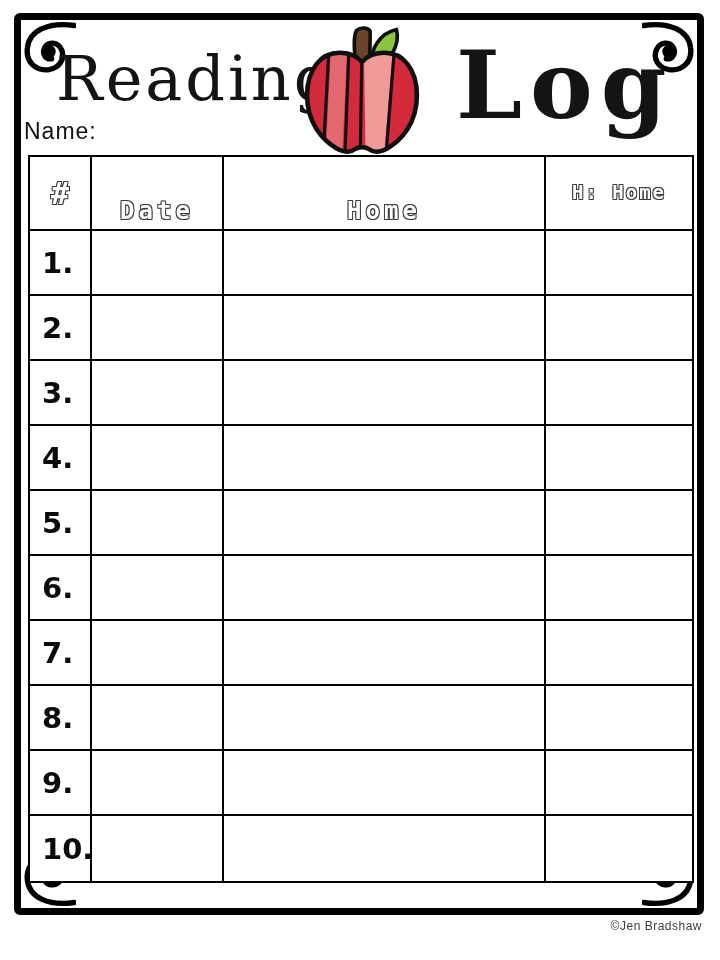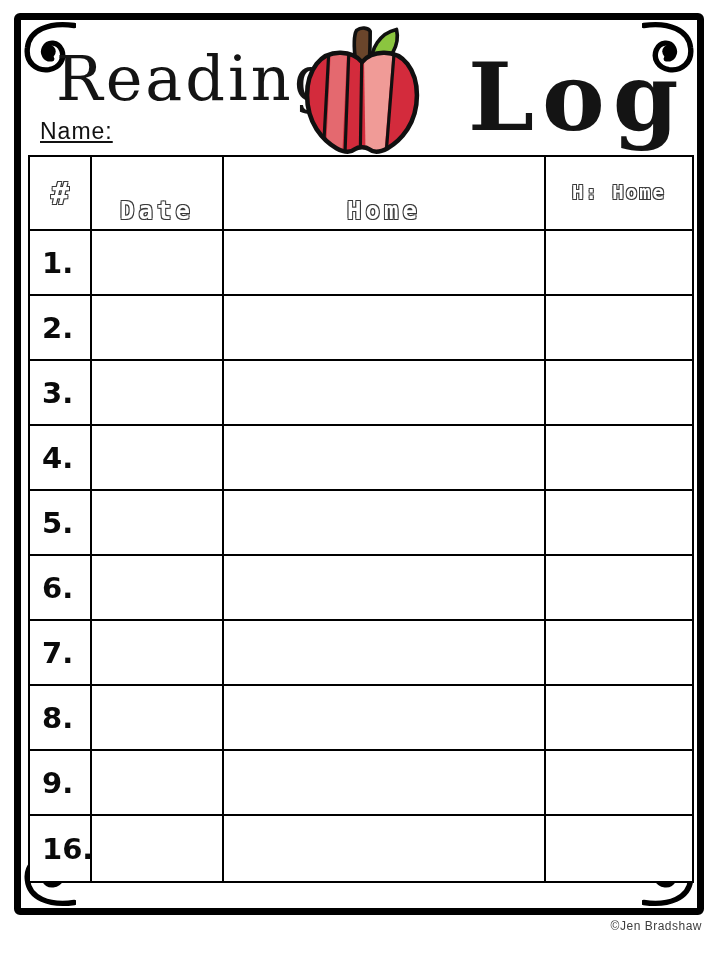--- a/index.html
+++ b/index.html
@@ -12,27 +12,27 @@
   .swirl{position:absolute;width:54px;height:54px;}
   .swirl.tl{left:1px;top:1px;}
   .swirl.tr{right:1px;top:1px;transform:scaleX(-1);}
   .swirl.bl{left:1px;bottom:1px;transform:scaleY(-1);}
   .swirl.br{right:1px;bottom:1px;transform:scale(-1,-1);}
 
   
   .title-reading{position:absolute;left:56px;top:42px;margin:0;
       font-family:"DejaVu Serif",serif;font-weight:400;font-size:62px;
       letter-spacing:3px;color:#141414;}
-  .title-log{position:absolute;left:452px;top:26px;margin:16px;
+  .title-log{position:absolute;left:452px;top:26px;margin:4px;
       font-family:"DejaVu Serif",serif;font-weight:700;font-size:94px;
       letter-spacing:8px;color:#141414;}
   .apple{position:absolute;left:296px;top:24px;width:132px;height:138px;}
 
-  .name-label{position:absolute;left:40px;top:118px;font-size:23px;
-      letter-spacing:1px;color:#111;text-decoration:underline;}
+  .name-label{position:absolute;left:24px;top:118px;font-size:23px;
+      letter-spacing:1px;color:#111;}
 
   
   .log-table{position:absolute;left:28px;top:155px;display:inline-grid;
       grid-template-columns:62px 132px 322px 146px;
       grid-template-rows:74px repeat(10,65px);
       border:2px solid #000;background:#fff;}
   .thead,.rows,.row{display:contents;}
   .cell{border-right:2px solid #000;border-bottom:2px solid #000;
         display:flex;align-items:center;box-sizing:border-box;}
   .row .cell:last-child,.thead .cell:last-child{border-right:none;}
@@ -187,21 +187,21 @@
     <div class="cell num-cell">
       <span>9.</span>
     </div>
     <div class="cell"></div>
     <div class="cell"></div>
     <div class="cell"></div>
   </div>
 
   <div class="row">
     <div class="cell num-cell">
-      <span>16.</span>
+      <span>10.</span>
     </div>
     <div class="cell"></div>
     <div class="cell"></div>
     <div class="cell"></div>
   </div>
 </div>
   </div>
 
   <div class="credit">©Jen Bradshaw</div>
 </div>

